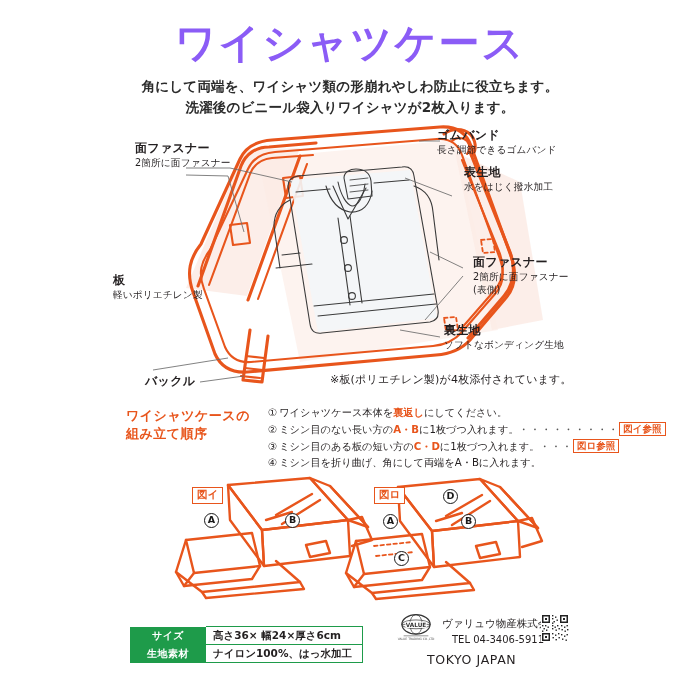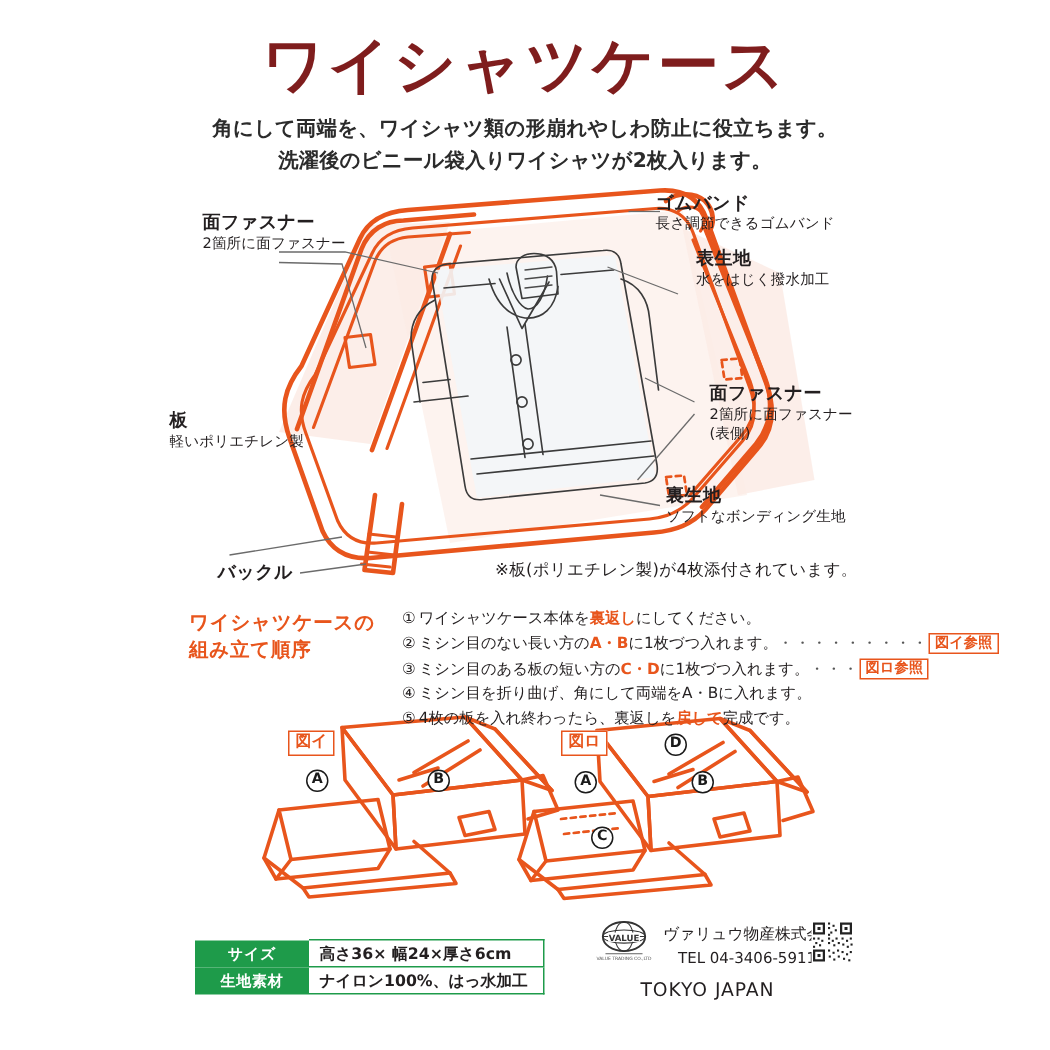--- a/index.html
+++ b/index.html
@@ -25,21 +25,21 @@
   
   .title {
     position: absolute;
     left: 0;
     right: 0;
     top: 22px;
     text-align: center;
     font-size: 41px;
     line-height: 1.05;
     font-weight: bold;
-    color: #7f1d1d;
+    color: #8b5cf6;
     letter-spacing: 2px;
   }
   .subtitle {
     position: absolute;
     left: 0;
     right: 0;
     top: 76px;
     text-align: center;
     font-size: 13.5px;
     line-height: 1.55;
@@ -463,23 +463,20 @@
       <span class="num">①</span><span>ワイシャツケース本体を</span><span class="hl">裏返し</span><span>にしてください。</span>
     </span>
     <span class="step">
       <span class="num">②</span><span>ミシン目のない長い方の</span><span class="hl">A・B</span><span>に1枚づつ入れます。</span><span class="dots">・・・・・・・・・</span><span class="ref-box">図イ参照</span>
     </span>
     <span class="step">
       <span class="num">③</span><span>ミシン目のある板の短い方の</span><span class="hl">C・D</span><span>に1枚づつ入れます。</span><span class="dots">・・・</span><span class="ref-box">図ロ参照</span>
     </span>
     <span class="step">
       <span class="num">④</span><span>ミシン目を折り曲げ、角にして両端を</span><span>A・Bに入れます。</span>
-    </span>
-    <span class="step">
-      <span class="num">⑤</span><span>4枚の板を入れ終わったら、裏返しを</span><span class="hl">戻して</span><span>完成です。</span>
     </span>
   </div>
 
   <div class="fig-tag" style="left:192px; top:487px;">図イ</div>
   <div class="fig-tag" style="left:374px; top:487px;">図ロ</div>
 
   <div class="marker" style="left:204px; top:513px;">A</div>
   <div class="marker" style="left:285px; top:513px;">B</div>
 
   <div class="marker" style="left:383px; top:514px;">A</div>

